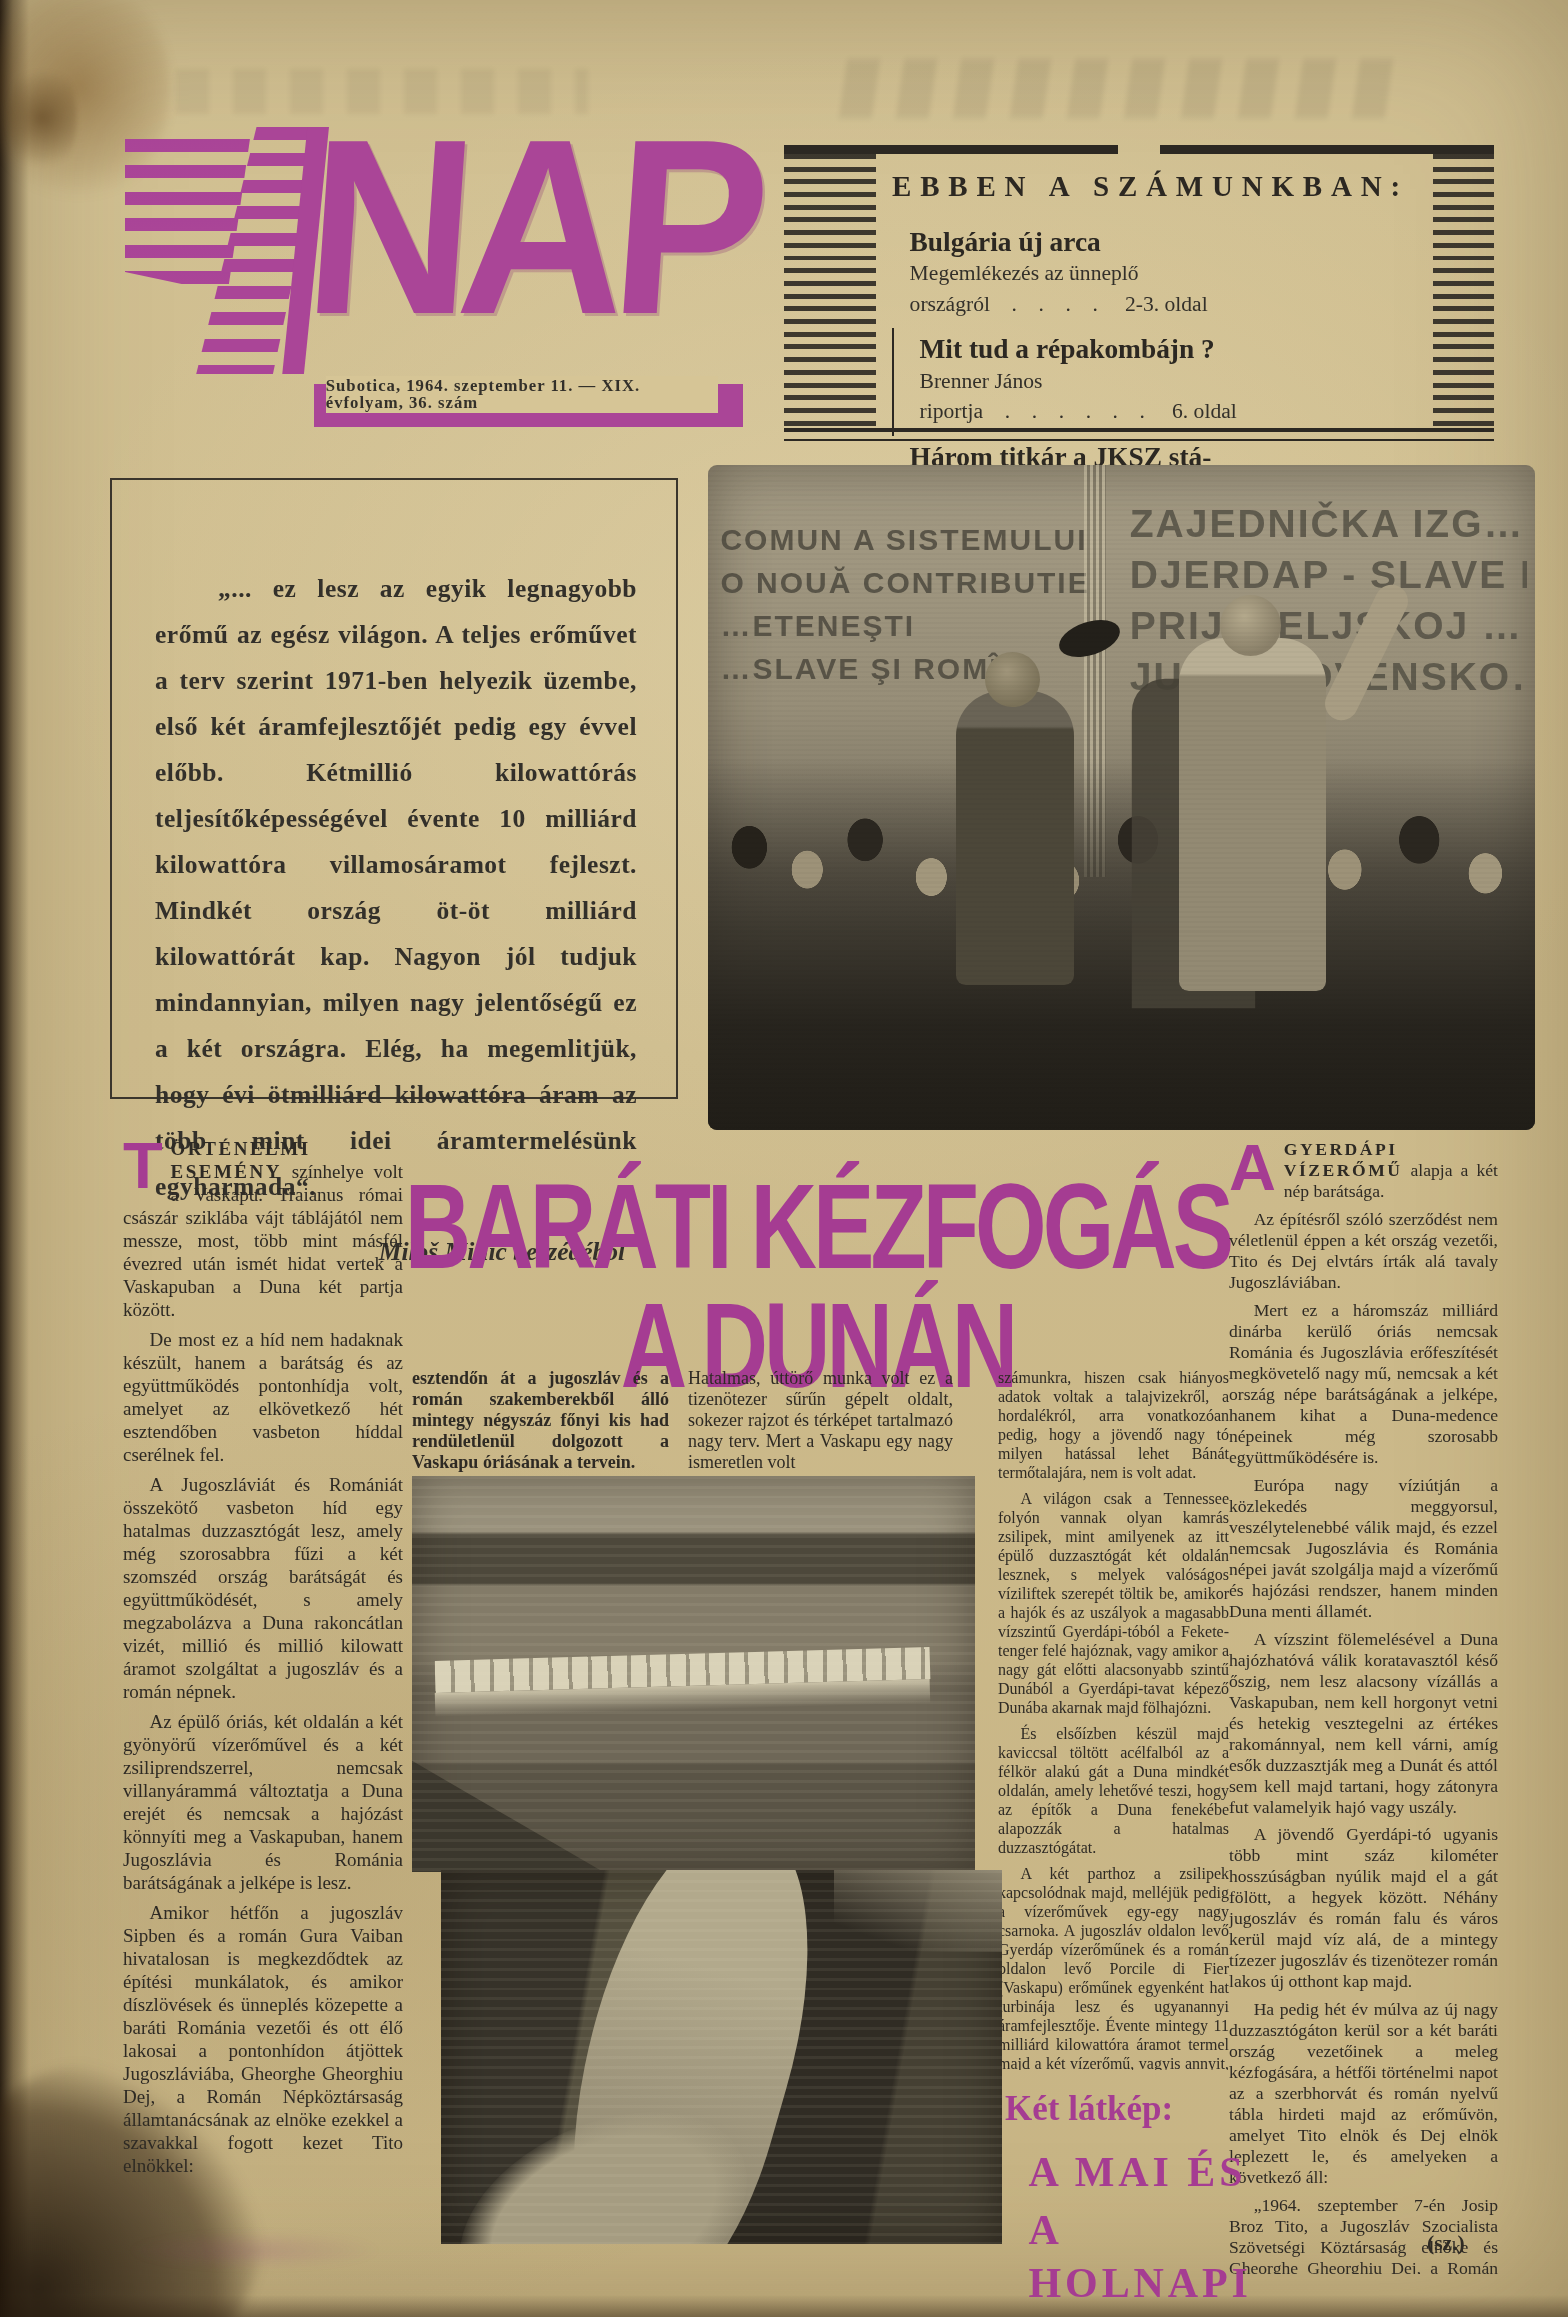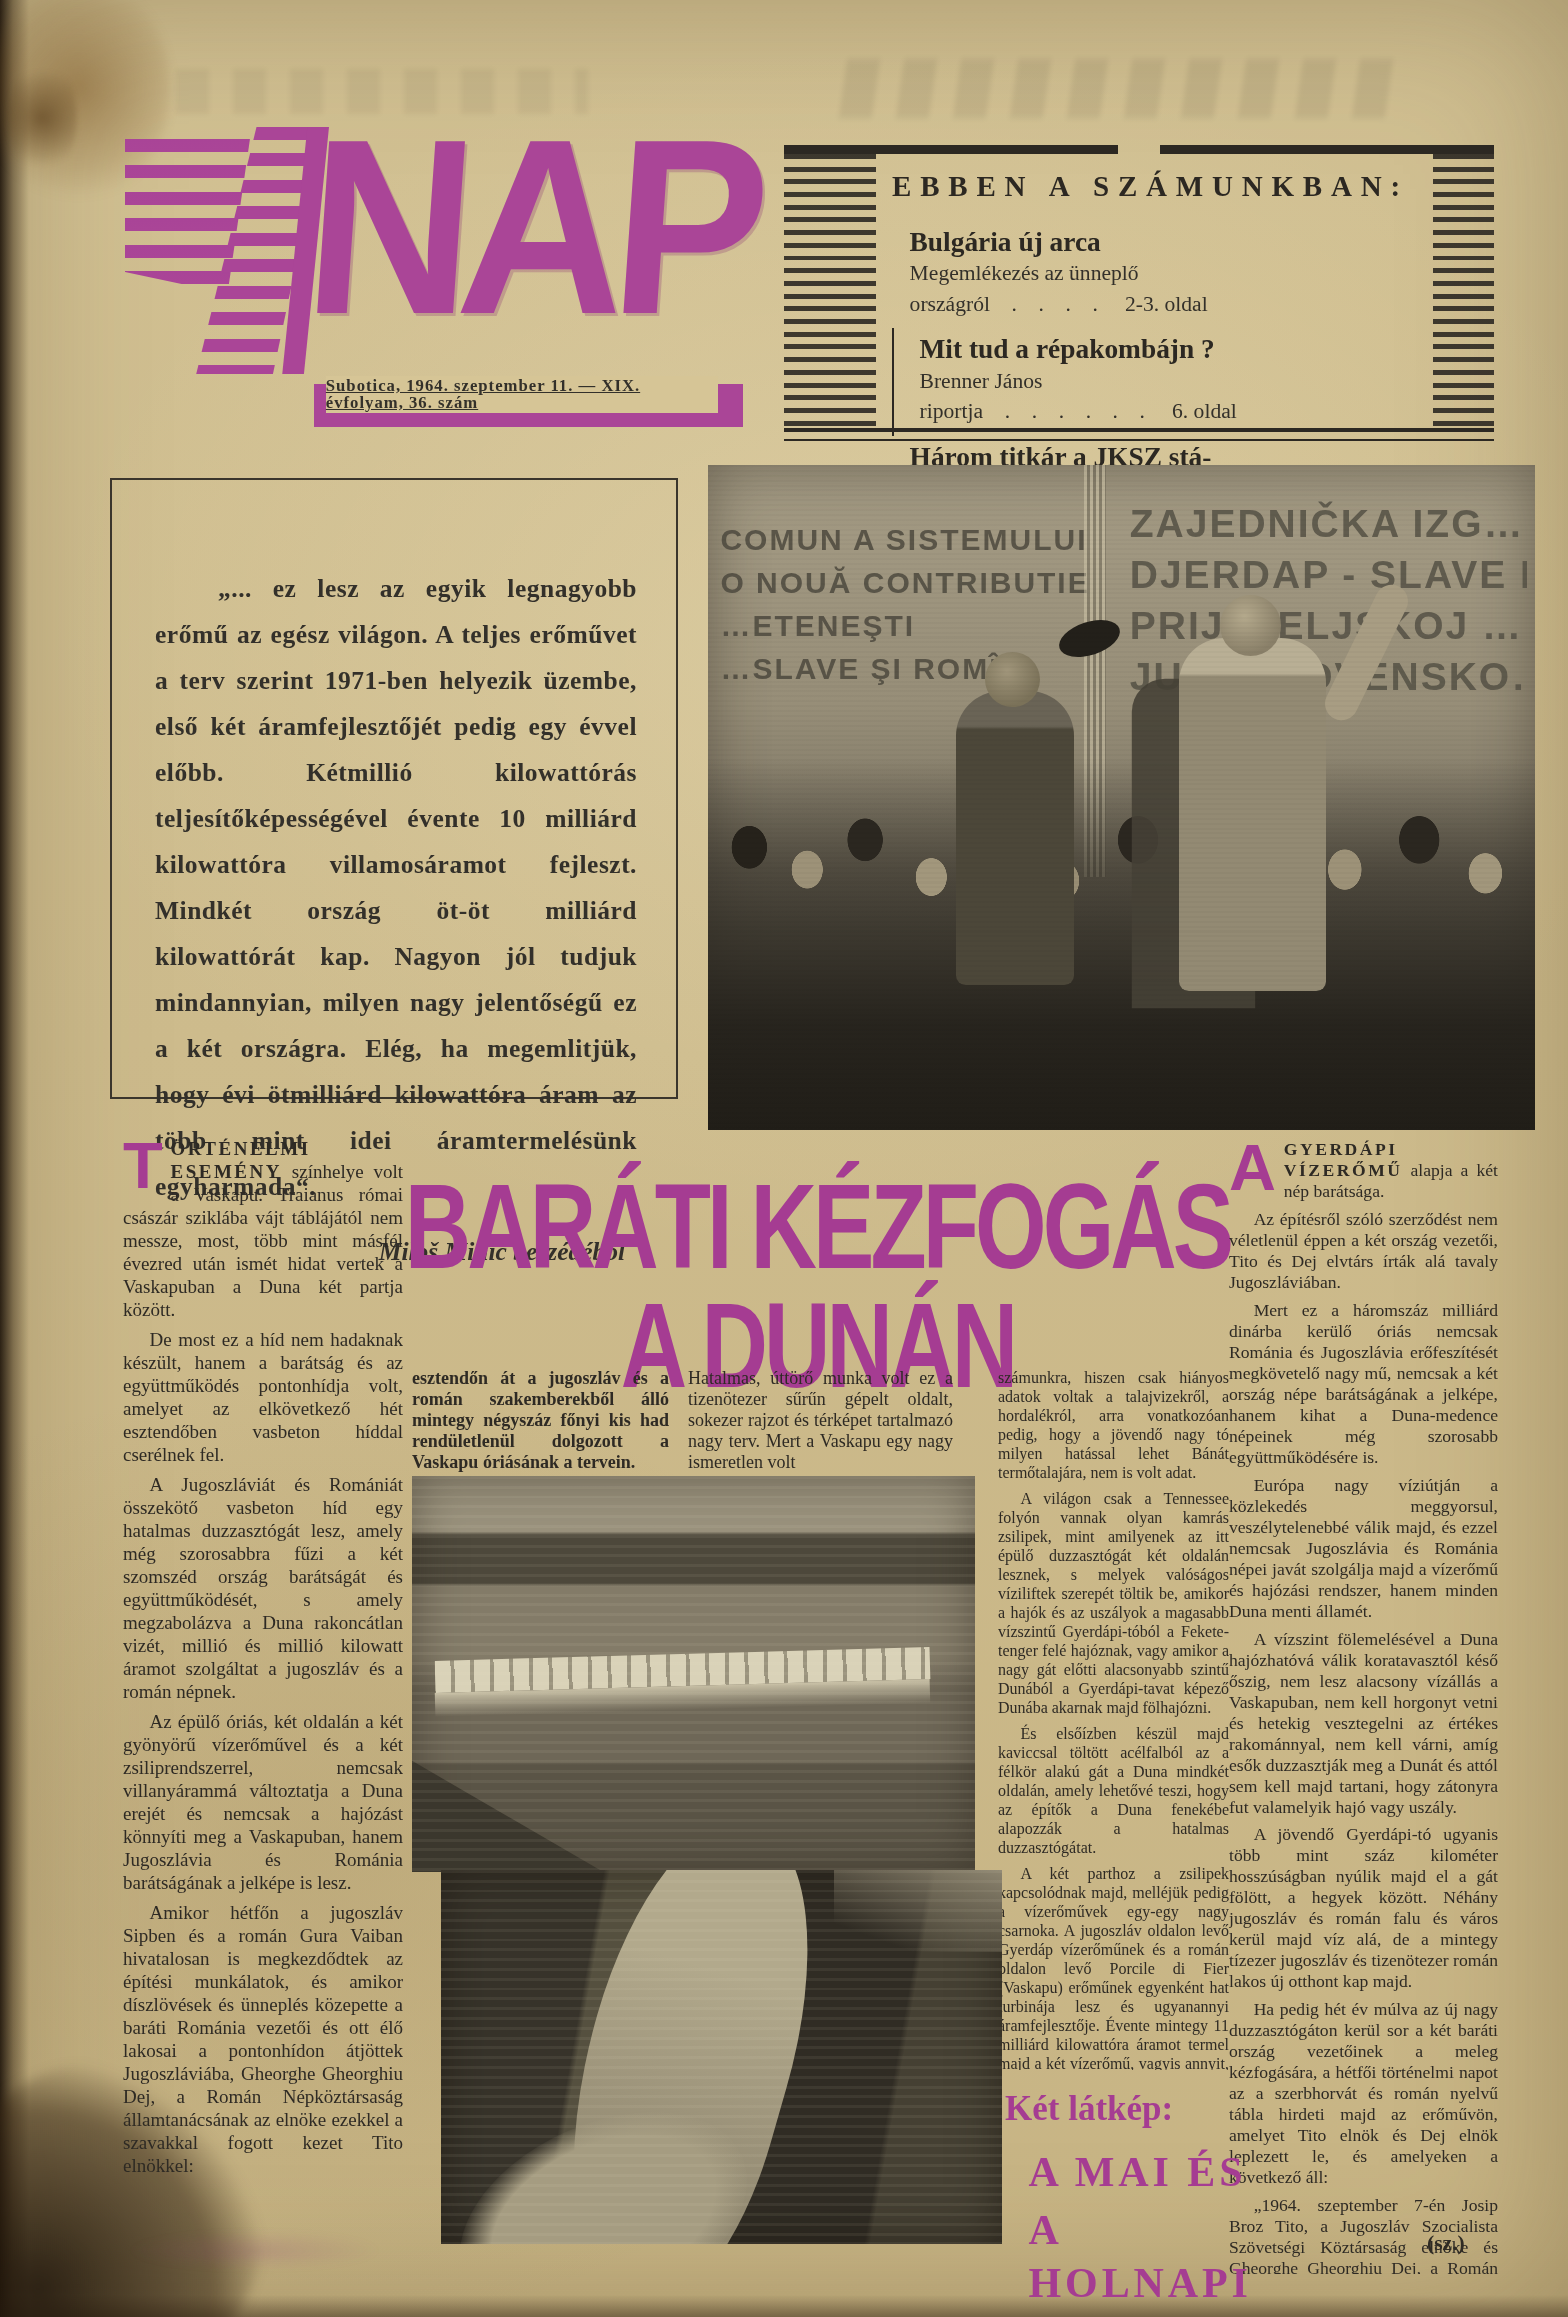--- a/index.html
+++ b/index.html
@@ -40,21 +40,21 @@
     background:repeating-linear-gradient(180deg,#aa4597 0 12.7px,transparent 12.7px 26.5px);
     clip-path:polygon(50% 0,100% 0,62% 100%,6% 100%);}
   .seven-edge{position:absolute;left:147px;top:0;width:57px;height:247px;background:#aa4597;
     clip-path:polygon(62% 0,100% 0,56% 100%,18% 100%);}
   .nap{position:absolute;left:192px;top:-33px;font-family:"Liberation Sans",sans-serif;
     font-weight:900;font-size:231px;line-height:247px;letter-spacing:-13.7px;color:#aa4597;
     transform:skewX(-4deg) scaleY(1.08);transform-origin:top left;text-shadow:2.9px 2.9px 0 rgba(130,40,110,.25);}
   .issue{position:absolute;left:314px;top:384px;width:429px;height:43px;background:#aa4597;}
   .issue-label{position:absolute;left:11.8px;top:-7.8px;width:392px;height:37px;background:#d6c596;
     display:flex;align-items:center;justify-content:center;
-    font:bold 16.7px/1 "Liberation Serif",serif;color:#33302a;letter-spacing:1px;text-decoration:underline;}
+    font:bold 16.7px/1 "Liberation Serif",serif;color:#33302a;letter-spacing:1px;}
 
   
   .toc{position:absolute;left:784px;top:145px;width:710px;height:296px;}
   .toc-top{position:absolute;top:0;left:0;right:0;height:8.8px;
     background:linear-gradient(90deg,#2c2822 0 47%,transparent 47% 53%,#2c2822 53%);}
   .toc-bottom{position:absolute;bottom:0;left:0;right:0;height:12.7px;
     border-top:4.9px solid #2c2822;border-bottom:2.9px solid #2c2822;box-sizing:border-box;}
   .hatch{position:absolute;top:8.8px;bottom:12.7px;opacity:.9;
     background:repeating-linear-gradient(180deg,#2c2822 0 4.9px,transparent 4.9px 12.7px);}
   .hatch.left{left:0;width:92px;}
@@ -72,21 +72,21 @@
   .quote{position:absolute;left:110px;top:478px;width:568px;height:621px;box-sizing:border-box;
     border:2.9px solid #3a352c;padding:47px 39px 0 43px;}
   .quote-text{font:bold 25.5px/46px "Liberation Serif",serif;color:#33302a;
     text-align:justify;letter-spacing:0.5px;text-indent:63px;margin-top:39px;}
   .quote-attr{margin-top:29px;text-align:right;padding-right:11.8px;
     font:bold italic 25.5px/1 "Liberation Serif",serif;color:#33302a;}
 
   
   .photo-main{position:absolute;left:708px;top:465px;width:827px;height:665px;overflow:hidden;
     background:linear-gradient(180deg,#a59c85 0%,#978e78 36%,#7b7463 58%,#514c40 100%);
-    box-shadow:inset 0 0 59px rgba(40,34,24,.45);}
+    box-shadow:inset 0 0 59px rgba(40,34,24,.45);border-radius:9px;}
   .photo-grain{position:absolute;inset:0;
     background:repeating-linear-gradient(180deg,rgba(0,0,0,.05) 0 2px,transparent 2px 4.9px);opacity:.5;}
   .banner{position:absolute;font-family:"Liberation Sans",sans-serif;font-weight:bold;
     color:#4e4a3f;opacity:.85;filter:blur(0.6px);letter-spacing:2px;}
   .banner .bl{white-space:nowrap;overflow:hidden;}
   .banner-left{left:1.5%;top:8%;width:45%;font-size:30px;line-height:43px;}
   .banner-right{left:51%;top:5%;width:48%;font-size:39px;line-height:51px;color:#565246;}
   .pole{position:absolute;left:45.5%;top:0;width:21.6px;height:62%;
     background:repeating-linear-gradient(90deg,rgba(222,212,182,.45) 0 2.9px,rgba(90,85,70,.35) 2.9px 5.9px);}
   .crowd{position:absolute;left:0;bottom:0;width:100%;height:56%;

